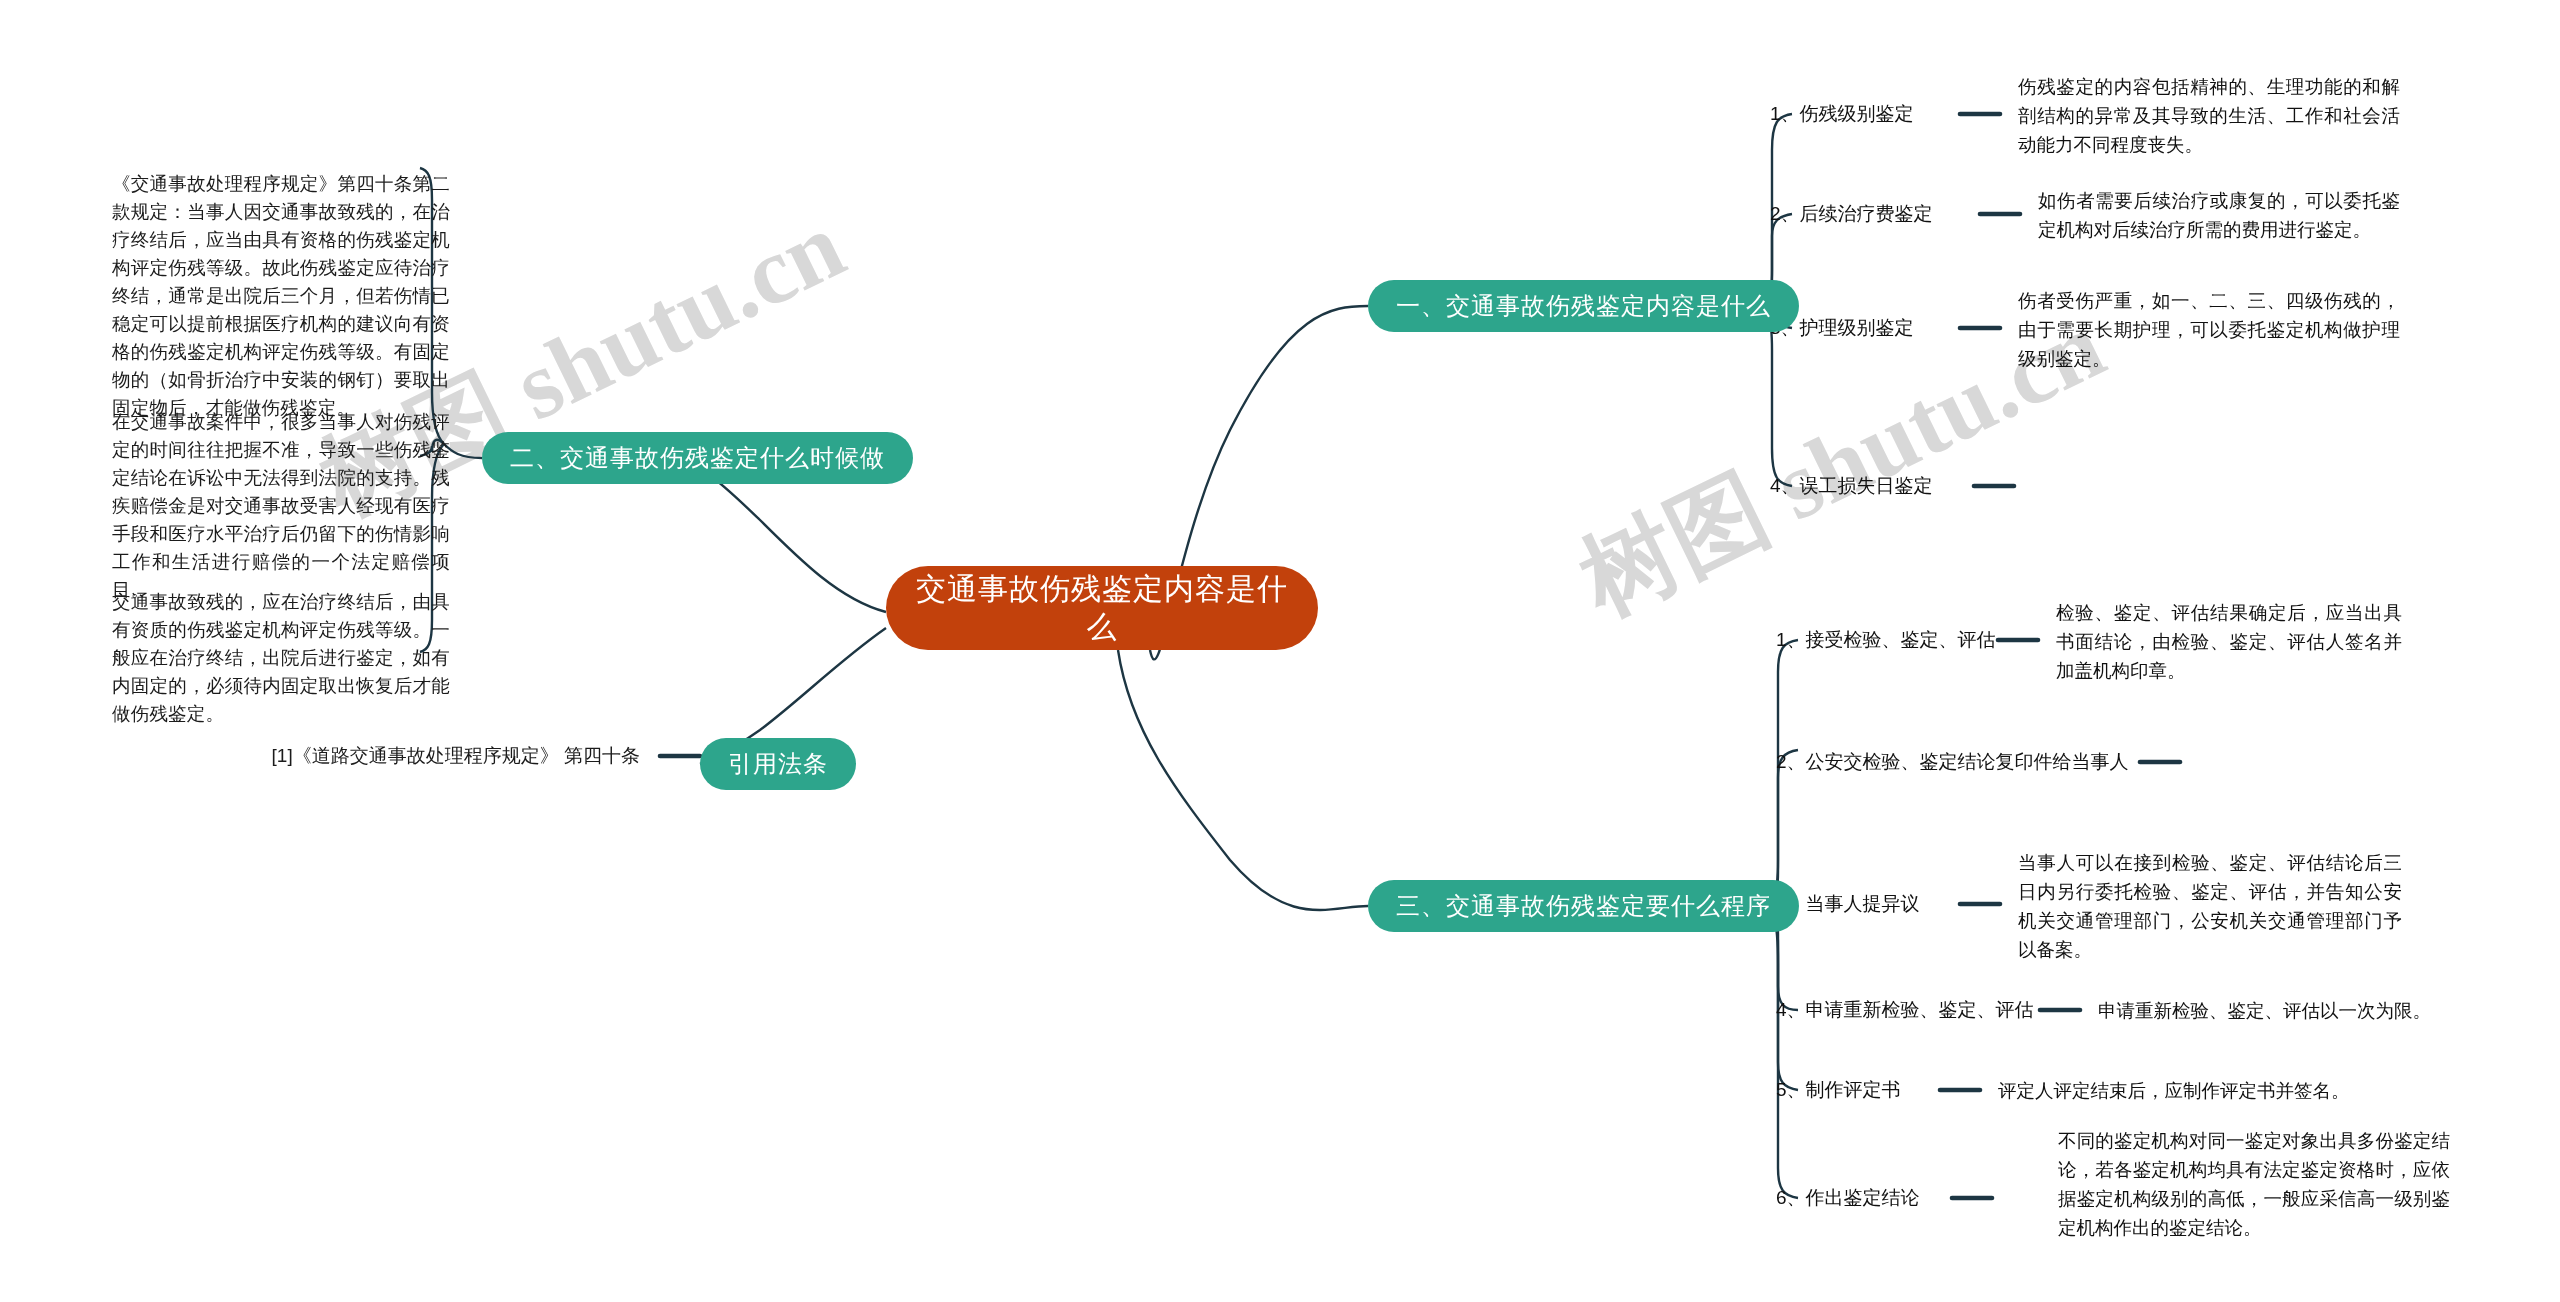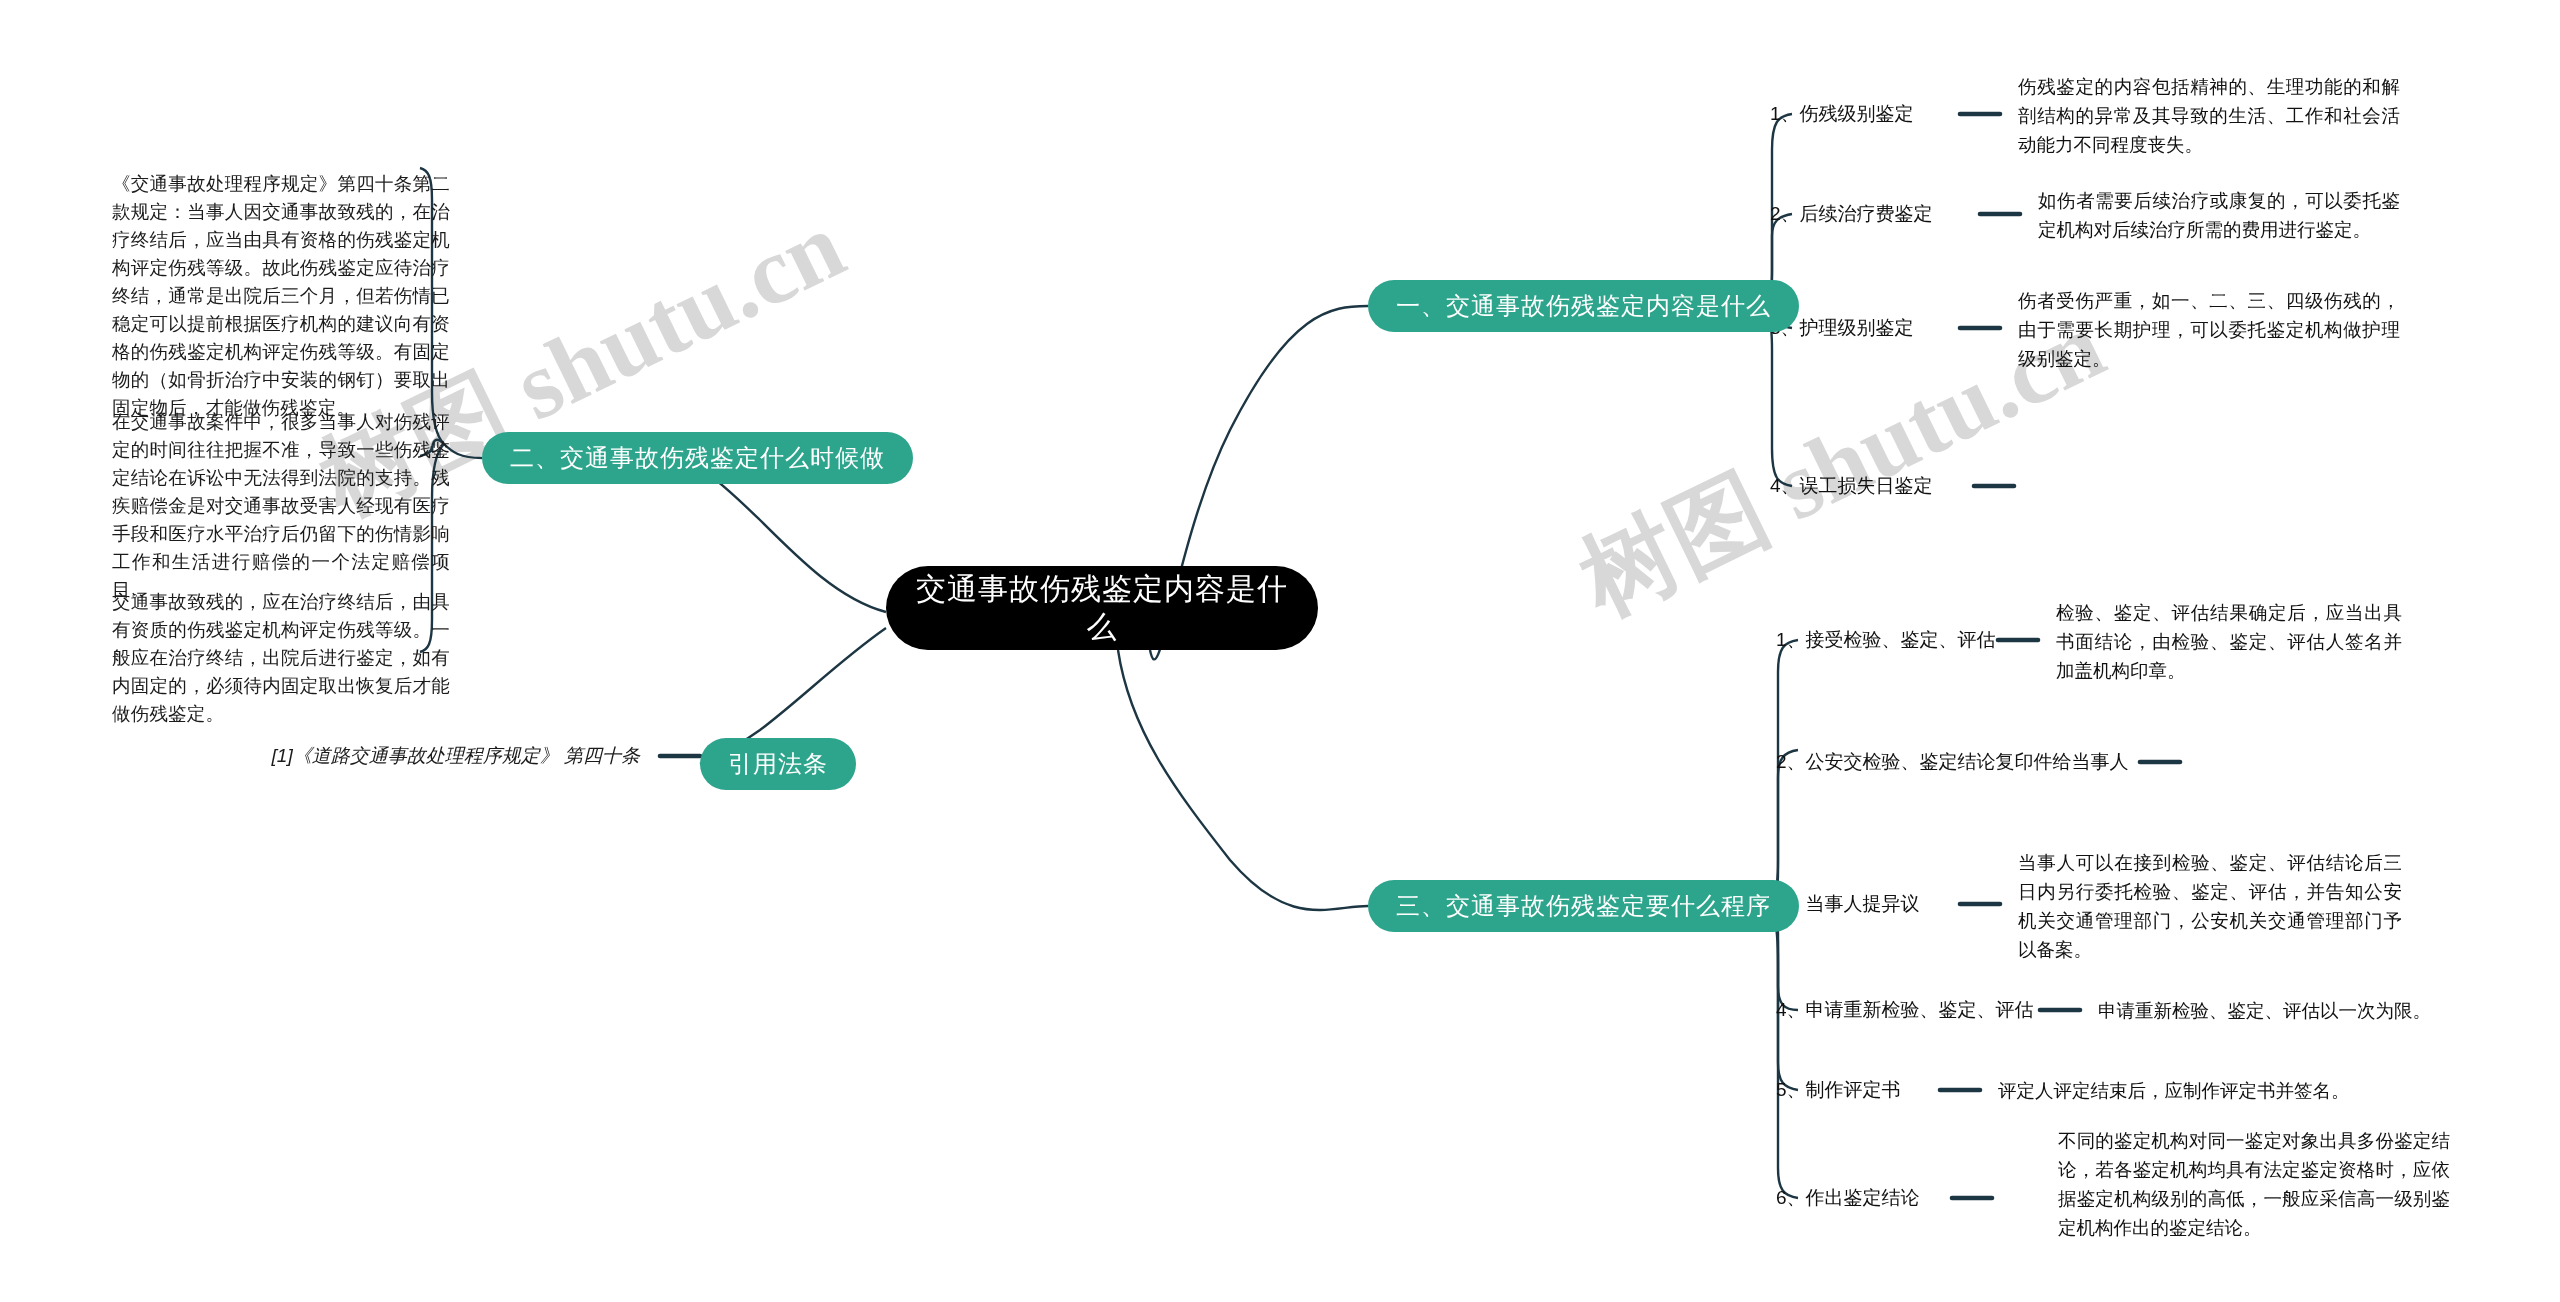--- a/index.html
+++ b/index.html
@@ -30,21 +30,21 @@
   
   svg#links{position:absolute;left:0;top:0;width:2560px;height:1302px;z-index:1;pointer-events:none;}
   svg#links path{fill:none;stroke:#1d3643;stroke-width:2.4;}
   svg#links path.thick{stroke-width:4.6;stroke-linecap:round;}
 
   
   .node{position:absolute;z-index:3;box-sizing:border-box;}
 
   .root{
     left:886px;top:566px;width:432px;height:84px;
-    background:#000000;color:#ffffff;
+    background:#c2410c;color:#ffffff;
     border-radius:42px;
     display:flex;align-items:center;justify-content:center;
     text-align:center;
     font-size:30px;line-height:38px;
     letter-spacing:1px;
     padding:0 26px;
   }
 
   .branch{
     background:#2da58c;color:#ffffff;
@@ -166,21 +166,21 @@
   <div class="node branch b4">
     <span>三、交通事故伤残鉴定要什么程序</span>
   </div>
 
   <div class="txt" style="left:70px;top:170px;width:338px;">《交通事故处理程序规定》第四十条第二款规定：当事人因交通事故致残的，在治疗终结后，应当由具有资格的伤残鉴定机构评定伤残等级。故此伤残鉴定应待治疗终结，通常是出院后三个月，但若伤情已稳定可以提前根据医疗机构的建议向有资格的伤残鉴定机构评定伤残等级。有固定物的（如骨折治疗中安装的钢钉）要取出固定物后，才能做伤残鉴定。</div>
 
   <div class="txt" style="left:70px;top:408px;width:338px;">在交通事故案件中，很多当事人对伤残评定的时间往往把握不准，导致一些伤残鉴定结论在诉讼中无法得到法院的支持。残疾赔偿金是对交通事故受害人经现有医疗手段和医疗水平治疗后仍留下的伤情影响工作和生活进行赔偿的一个法定赔偿项目。</div>
 
   <div class="txt" style="left:70px;top:588px;width:338px;">交通事故致残的，应在治疗终结后，由具有资质的伤残鉴定机构评定伤残等级。一般应在治疗终结，出院后进行鉴定，如有内固定的，必须待内固定取出恢复后才能做伤残鉴定。</div>
 
-  <div class="cite" style="left:250px;top:742px;width:390px;font-style:italic;">[1]《道路交通事故处理程序规定》 第四十条</div>
+  <div class="cite" style="left:250px;top:742px;width:390px;">[1]《道路交通事故处理程序规定》 第四十条</div>
 
   <div class="leaf-label" style="left:1770px;top:100px;width:186px;">1、伤残级别鉴定</div>
   <div class="leaf-desc" style="left:2018px;top:72px;width:382px;">伤残鉴定的内容包括精神的、生理功能的和解剖结构的异常及其导致的生活、工作和社会活动能力不同程度丧失。</div>
 
   <div class="leaf-label" style="left:1770px;top:200px;width:206px;">2、后续治疗费鉴定</div>
   <div class="leaf-desc" style="left:2038px;top:186px;width:362px;">如伤者需要后续治疗或康复的，可以委托鉴定机构对后续治疗所需的费用进行鉴定。</div>
 
   <div class="leaf-label" style="left:1770px;top:314px;width:186px;">3、护理级别鉴定</div>
   <div class="leaf-desc" style="left:2018px;top:286px;width:382px;">伤者受伤严重，如一、二、三、四级伤残的，由于需要长期护理，可以委托鉴定机构做护理级别鉴定。</div>
 

